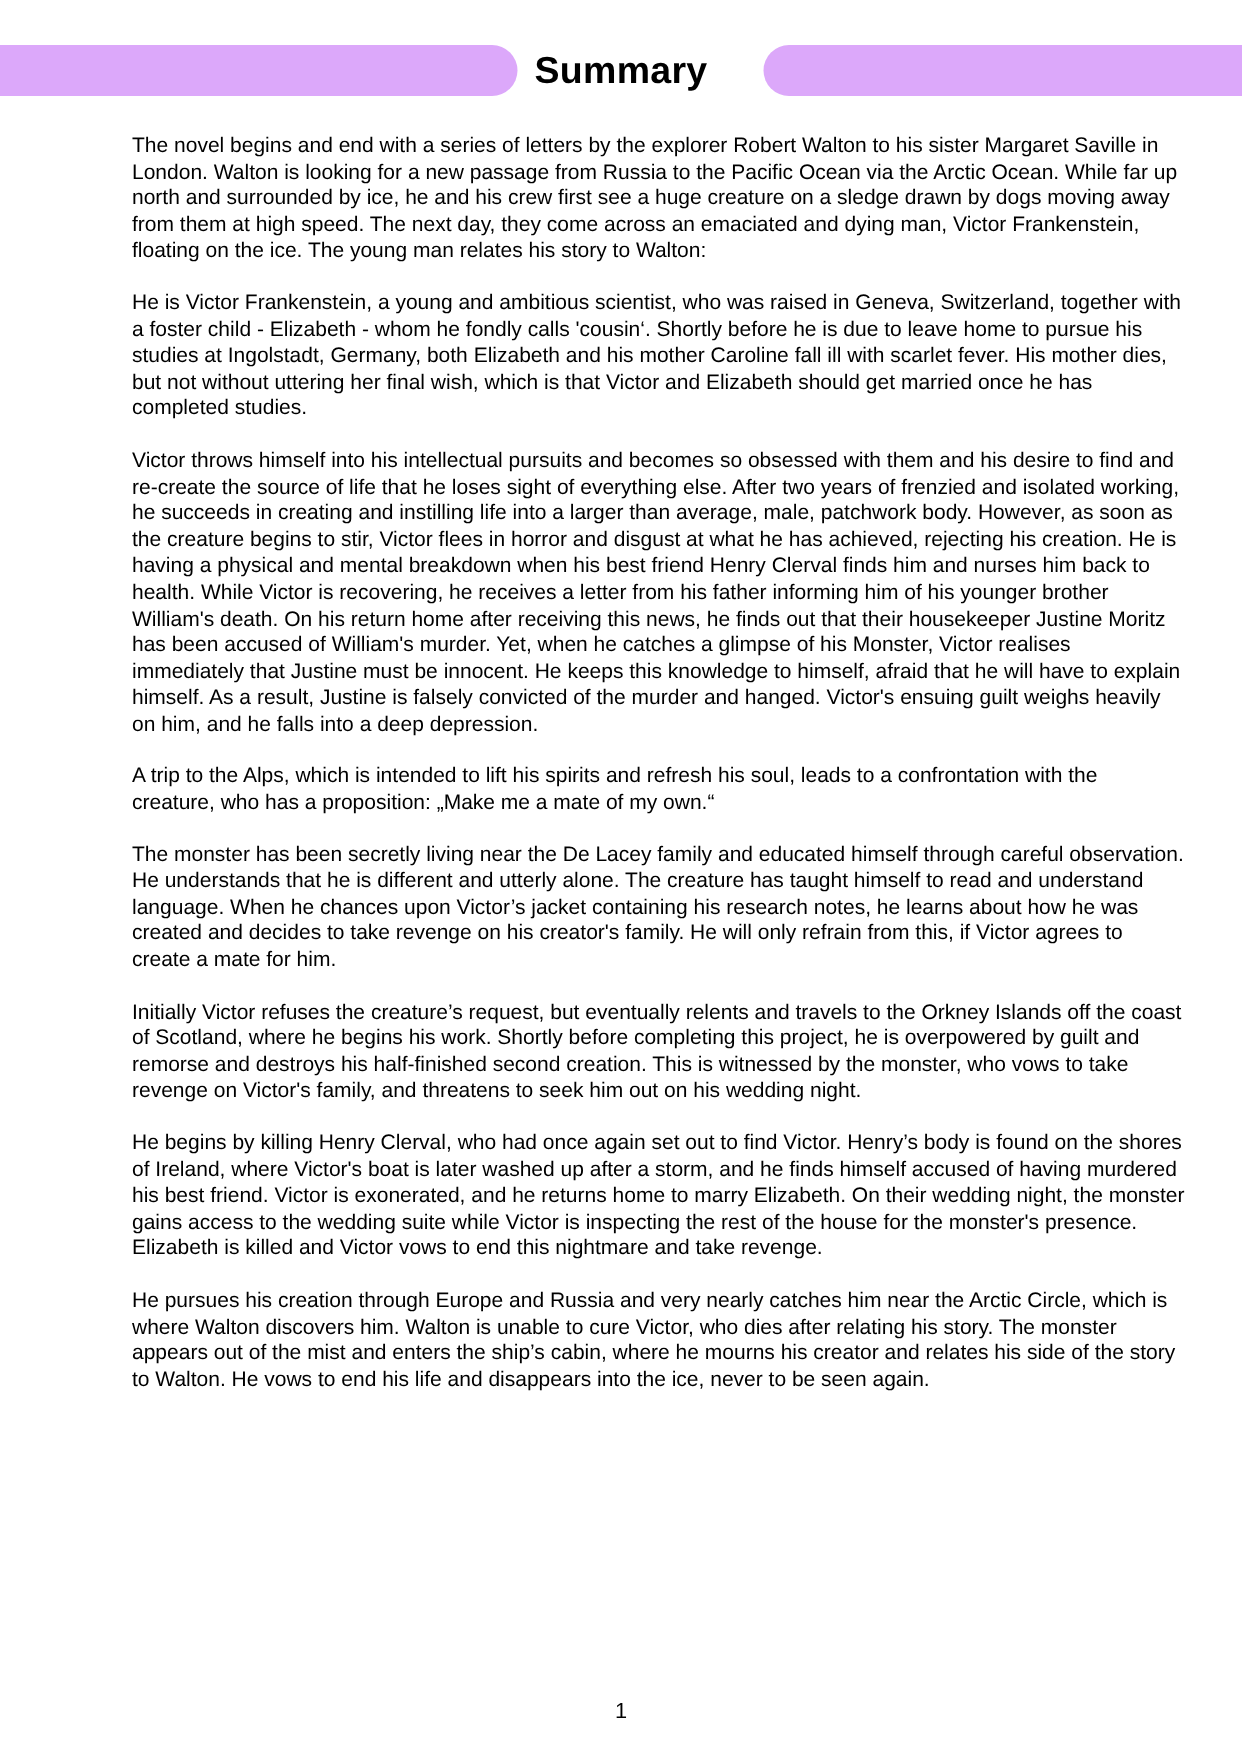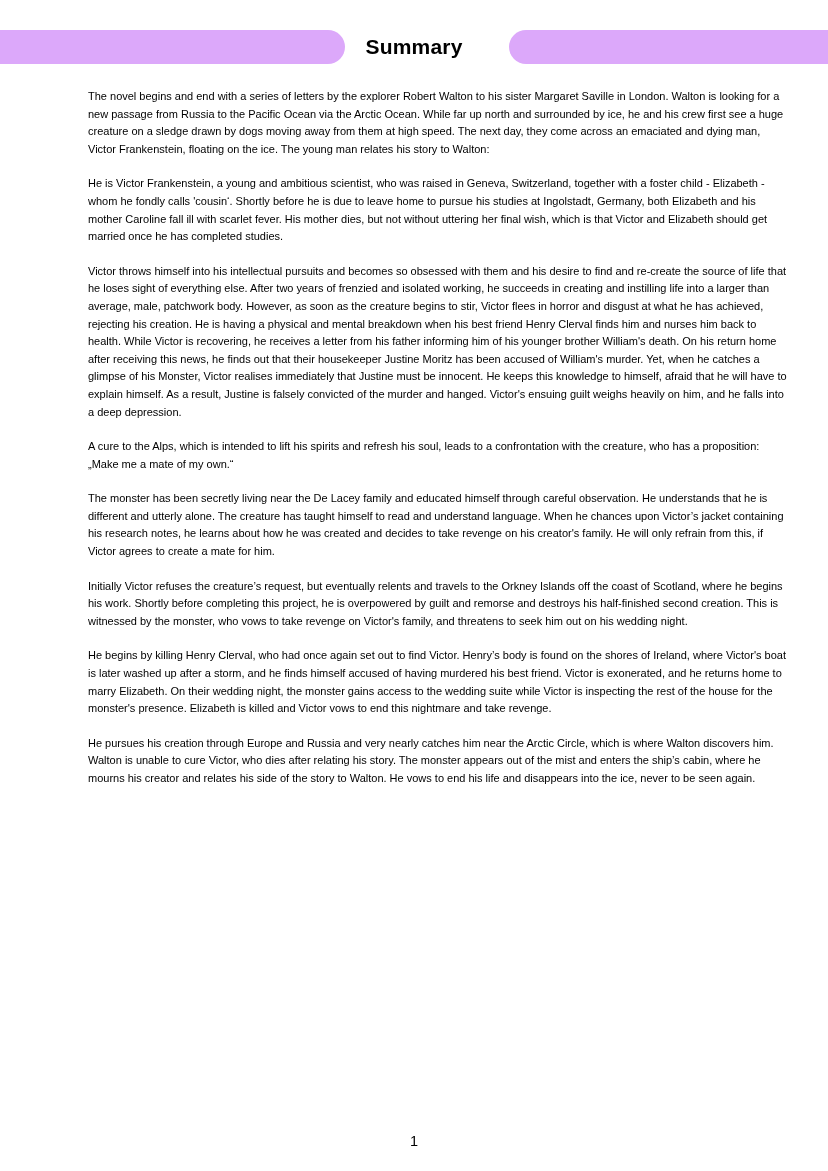--- a/index.html
+++ b/index.html
@@ -43,35 +43,35 @@
     border-bottom-left-radius: 17px;
   }
   .header-title {
     position: absolute;
     left: 0;
     top: 30px;
     width: 828px;
     height: 34px;
     line-height: 34px;
     text-align: center;
-    font-size: 21px;
+    font-size: 25px;
     font-weight: bold;
     letter-spacing: 0.2px;
     color: #000000;
   }
 
   
   .content {
     position: absolute;
     left: 88px;
     top: 88px;
     width: 702px;
   }
   .para {
-    font-size: 11px;
+    font-size: 14px;
     line-height: 17.6px;
     text-align: left;
     margin: 0 0 17px 0;
     color: #000000;
     word-spacing: 0px;
   }
   .para:last-child {
     margin-bottom: 0;
   }
 
@@ -92,20 +92,20 @@
 <div class="header-band">
   <div class="band-piece band-left"></div>
   <div class="band-piece band-right"></div>
 </div>
 <div class="header-title">Summary</div>
 
 <div class="content">
   <p class="para">The novel begins and end with a series of letters by the explorer Robert Walton to his sister Margaret Saville in London. Walton is looking for a new passage from Russia to the Pacific Ocean via the Arctic Ocean. While far up north and surrounded by ice, he and his crew first see a huge creature on a sledge drawn by dogs moving away from them at high speed. The next day, they come across an emaciated and dying man, Victor Frankenstein, floating on the ice. The young man relates his story to Walton:</p>
   <p class="para">He is Victor Frankenstein, a young and ambitious scientist, who was raised in Geneva, Switzerland, together with a foster child - Elizabeth - whom he fondly calls 'cousin‘. Shortly before he is due to leave home to pursue his studies at Ingolstadt, Germany, both Elizabeth and his mother Caroline fall ill with scarlet fever. His mother dies, but not without uttering her final wish, which is that Victor and Elizabeth should get married once he has completed studies.</p>
   <p class="para">Victor throws himself into his intellectual pursuits and becomes so obsessed with them and his desire to find and re-create the source of life that he loses sight of everything else. After two years of frenzied and isolated working, he succeeds in creating and instilling life into a larger than average, male, patchwork body. However, as soon as the creature begins to stir, Victor flees in horror and disgust at what he has achieved, rejecting his creation. He is having a physical and mental breakdown when his best friend Henry Clerval finds him and nurses him back to health. While Victor is recovering, he receives a letter from his father informing him of his younger brother William's death. On his return home after receiving this news, he finds out that their housekeeper Justine Moritz has been accused of William's murder. Yet, when he catches a glimpse of his Monster, Victor realises immediately that Justine must be innocent. He keeps this knowledge to himself, afraid that he will have to explain himself. As a result, Justine is falsely convicted of the murder and hanged. Victor's ensuing guilt weighs heavily on him, and he falls into a deep depression.</p>
-  <p class="para">A cure to the Alps, which is intended to lift his spirits and refresh his soul, leads to a confrontation with the creature, who has a proposition: „Make me a mate of my own.“</p>
+  <p class="para">A trip to the Alps, which is intended to lift his spirits and refresh his soul, leads to a confrontation with the creature, who has a proposition: „Make me a mate of my own.“</p>
   <p class="para">The monster has been secretly living near the De Lacey family and educated himself through careful observation. He understands that he is different and utterly alone. The creature has taught himself to read and understand language. When he chances upon Victor’s jacket containing his research notes, he learns about how he was created and decides to take revenge on his creator's family. He will only refrain from this, if Victor agrees to create a mate for him.</p>
   <p class="para">Initially Victor refuses the creature’s request, but eventually relents and travels to the Orkney Islands off the coast of Scotland, where he begins his work. Shortly before completing this project, he is overpowered by guilt and remorse and destroys his half-finished second creation. This is witnessed by the monster, who vows to take revenge on Victor's family, and threatens to seek him out on his wedding night.</p>
   <p class="para">He begins by killing Henry Clerval, who had once again set out to find Victor. Henry’s body is found on the shores of Ireland, where Victor's boat is later washed up after a storm, and he finds himself accused of having murdered his best friend. Victor is exonerated, and he returns home to marry Elizabeth. On their wedding night, the monster gains access to the wedding suite while Victor is inspecting the rest of the house for the monster's presence. Elizabeth is killed and Victor vows to end this nightmare and take revenge.</p>
   <p class="para">He pursues his creation through Europe and Russia and very nearly catches him near the Arctic Circle, which is where Walton discovers him. Walton is unable to cure Victor, who dies after relating his story. The monster appears out of the mist and enters the ship’s cabin, where he mourns his creator and relates his side of the story to Walton. He vows to end his life and disappears into the ice, never to be seen again.</p>
 </div>
 
 <div class="page-number">1</div>
 
 </body></html>

